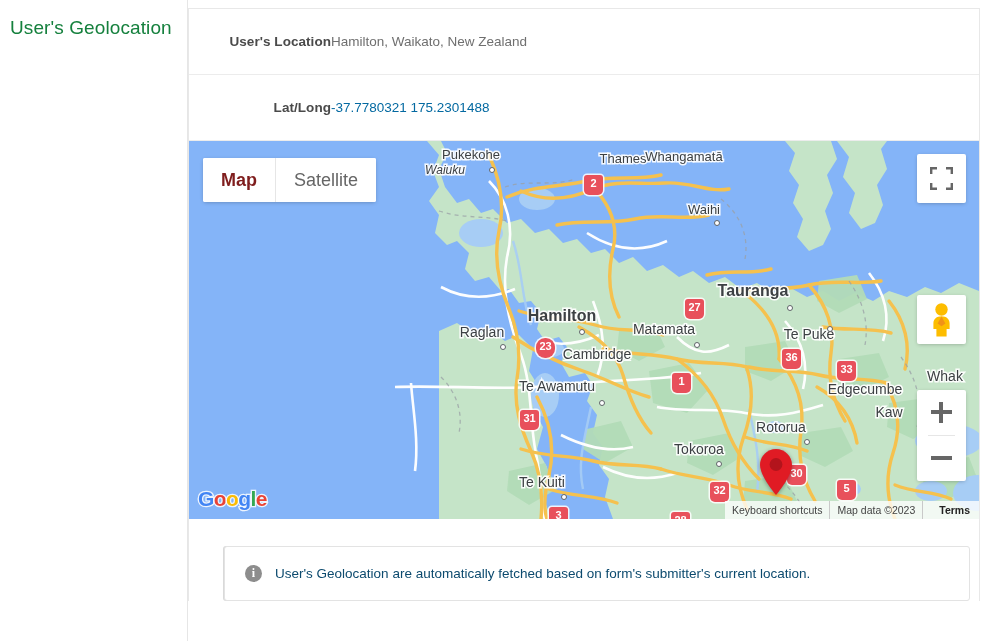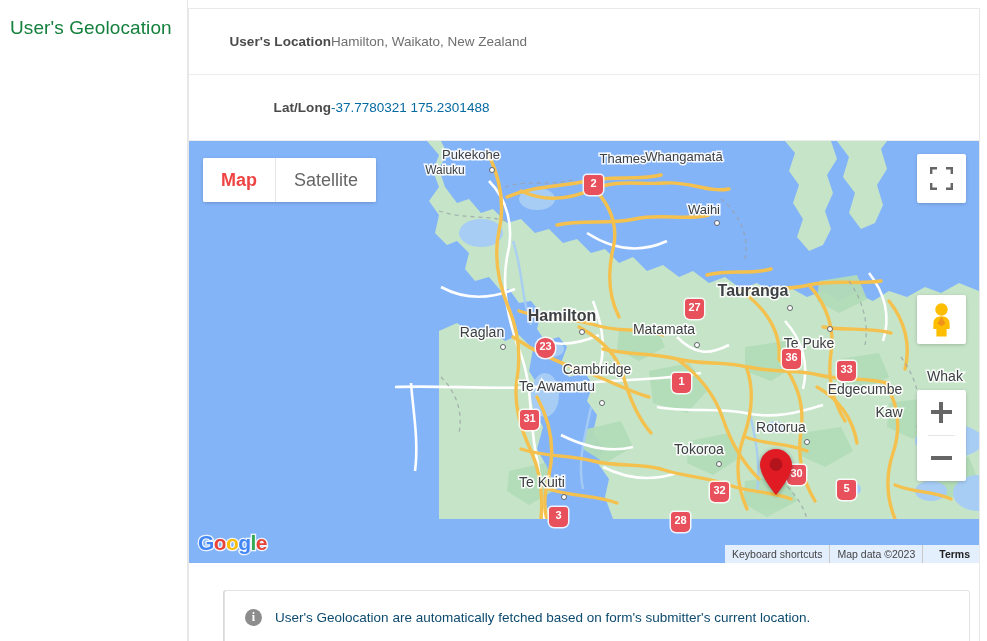--- a/index.html
+++ b/index.html
@@ -72,21 +72,21 @@
   }
   .row-val.link {
     color: #0369a1;
     text-decoration: none;
     cursor: pointer;
   }
 
   
   .map-wrap {
     position: relative;
-    height: 422px;
+    height: 378px;
     width: 790px;
     overflow: hidden;
     background: #84b4f8;
     user-select: none;
   }
   .map-canvas { position: absolute; inset: 0; }
   .map-svg { display: block; width: 790px; height: 378px; }
 
   
   .maptype {
@@ -101,21 +101,21 @@
   }
   .maptype .mt {
     padding: 10px 18px;
     font-size: 18px;
     line-height: 24px;
     color: #666;
     cursor: pointer;
     background: #fff;
     white-space: nowrap;
   }
-  .maptype .mt.active { color: #ef4444; font-weight: 700; }
+  .maptype .mt.active { color: #7f1d1d; font-weight: 700; }
   .maptype .mt + .mt { border-left: 1px solid #e6e6e6; }
 
   
   .fs-btn {
     position: absolute;
     right: 13px; top: 13px;
     width: 49px; height: 49px;
     background: #fff;
     border-radius: 2px;
     box-shadow: 0 1px 4px -1px rgba(0,0,0,.3);
@@ -236,21 +236,21 @@
     color: #3c4043;
     white-space: nowrap;
     -webkit-text-stroke: 3px rgba(255,255,255,.92);
     paint-order: stroke fill;
     z-index: 3;
     pointer-events: none;
   }
   .m-city  { font-size: 13px; }
   .m-major { font-size: 16px; font-weight: 700; }
   .m-town  { font-size: 14px; }
-  .m-small { font-size: 12px; }
+  .m-small { font-size: 12px; font-style: italic; }
 
   .citydot {
     position: absolute;
     width: 6px; height: 6px;
     border: 1.6px solid #5f6368;
     background: #fff;
     border-radius: 50%;
     z-index: 3;
   }
 
@@ -419,34 +419,34 @@
         <div id="map-labels">
             <div class="mlabel m-city" style="left: 282px; top: 6px; transform: translateX(-50%);">Pukekohe</div>
             <div class="citydot" style="left: 300px; top: 26px;"></div>
             <div class="mlabel m-small" style="left: 256px; top: 22px; transform: translateX(-50%);">Waiuku</div>
             <div class="mlabel m-city" style="left: 434px; top: 10px; transform: translateX(-50%);">Thames</div>
             <div class="mlabel m-city" style="left: 495px; top: 8px; transform: translateX(-50%);">Whangamatā</div>
             <div class="mlabel m-city" style="left: 515px; top: 61px; transform: translateX(-50%);">Waihi</div>
             <div class="citydot" style="left: 525px; top: 79px;"></div>
             <div class="mlabel m-major" style="left: 564px; top: 141px; transform: translateX(-50%);">Tauranga</div>
             <div class="citydot" style="left: 598px; top: 164px;"></div>
-            <div class="mlabel m-town" style="left: 620px; top: 194px; transform: translateX(-50%);">Te Puke</div>
+            <div class="mlabel m-town" style="left: 620px; top: 185px; transform: translateX(-50%);">Te Puke</div>
             <div class="citydot" style="left: 638px; top: 185px;"></div>
             <div class="mlabel m-town" style="left: 676px; top: 240px; transform: translateX(-50%);">Edgecumbe</div>
             <div class="mlabel m-town" style="left: 700px; top: 263px; transform: translateX(-50%);">Kaw</div>
             <div class="mlabel m-town" style="left: 756px; top: 227px; transform: translateX(-50%);">Whak</div>
             <div class="mlabel m-town" style="left: 592px; top: 278px; transform: translateX(-50%);">Rotorua</div>
             <div class="citydot" style="left: 615px; top: 298px;"></div>
             <div class="mlabel m-town" style="left: 475px; top: 180px; transform: translateX(-50%);">Matamata</div>
             <div class="citydot" style="left: 505px; top: 201px;"></div>
             <div class="mlabel m-major" style="left: 359px; top: 166px; transform: translateX(-50%); padding-left: 28px;">Hamilton</div>
             <div class="citydot" style="left: 390px; top: 188px;"></div>
             <div class="mlabel m-town" style="left: 293px; top: 183px; transform: translateX(-50%);">Raglan</div>
             <div class="citydot" style="left: 311px; top: 203px;"></div>
-            <div class="mlabel m-town" style="left: 408px; top: 220px; transform: translateX(-50%);">Cambridge</div>
+            <div class="mlabel m-town" style="left: 408px; top: 205px; transform: translateX(-50%); text-decoration: underline;">Cambridge</div>
             <div class="mlabel m-town" style="left: 368px; top: 237px; transform: translateX(-50%);">Te Awamutu</div>
             <div class="citydot" style="left: 410px; top: 259px;"></div>
             <div class="mlabel m-town" style="left: 510px; top: 300px; transform: translateX(-50%);">Tokoroa</div>
             <div class="citydot" style="left: 527px; top: 320px;"></div>
             <div class="mlabel m-town" style="left: 353px; top: 333px; transform: translateX(-50%);">Te Kuiti</div>
             <div class="citydot" style="left: 372px; top: 353px;"></div>
           </div>
         <div id="map-shields">
             <div class="shield" style="left: 395px; top: 34px;">2</div>
             <div class="shield" style="left: 496px; top: 158px;">27</div>

